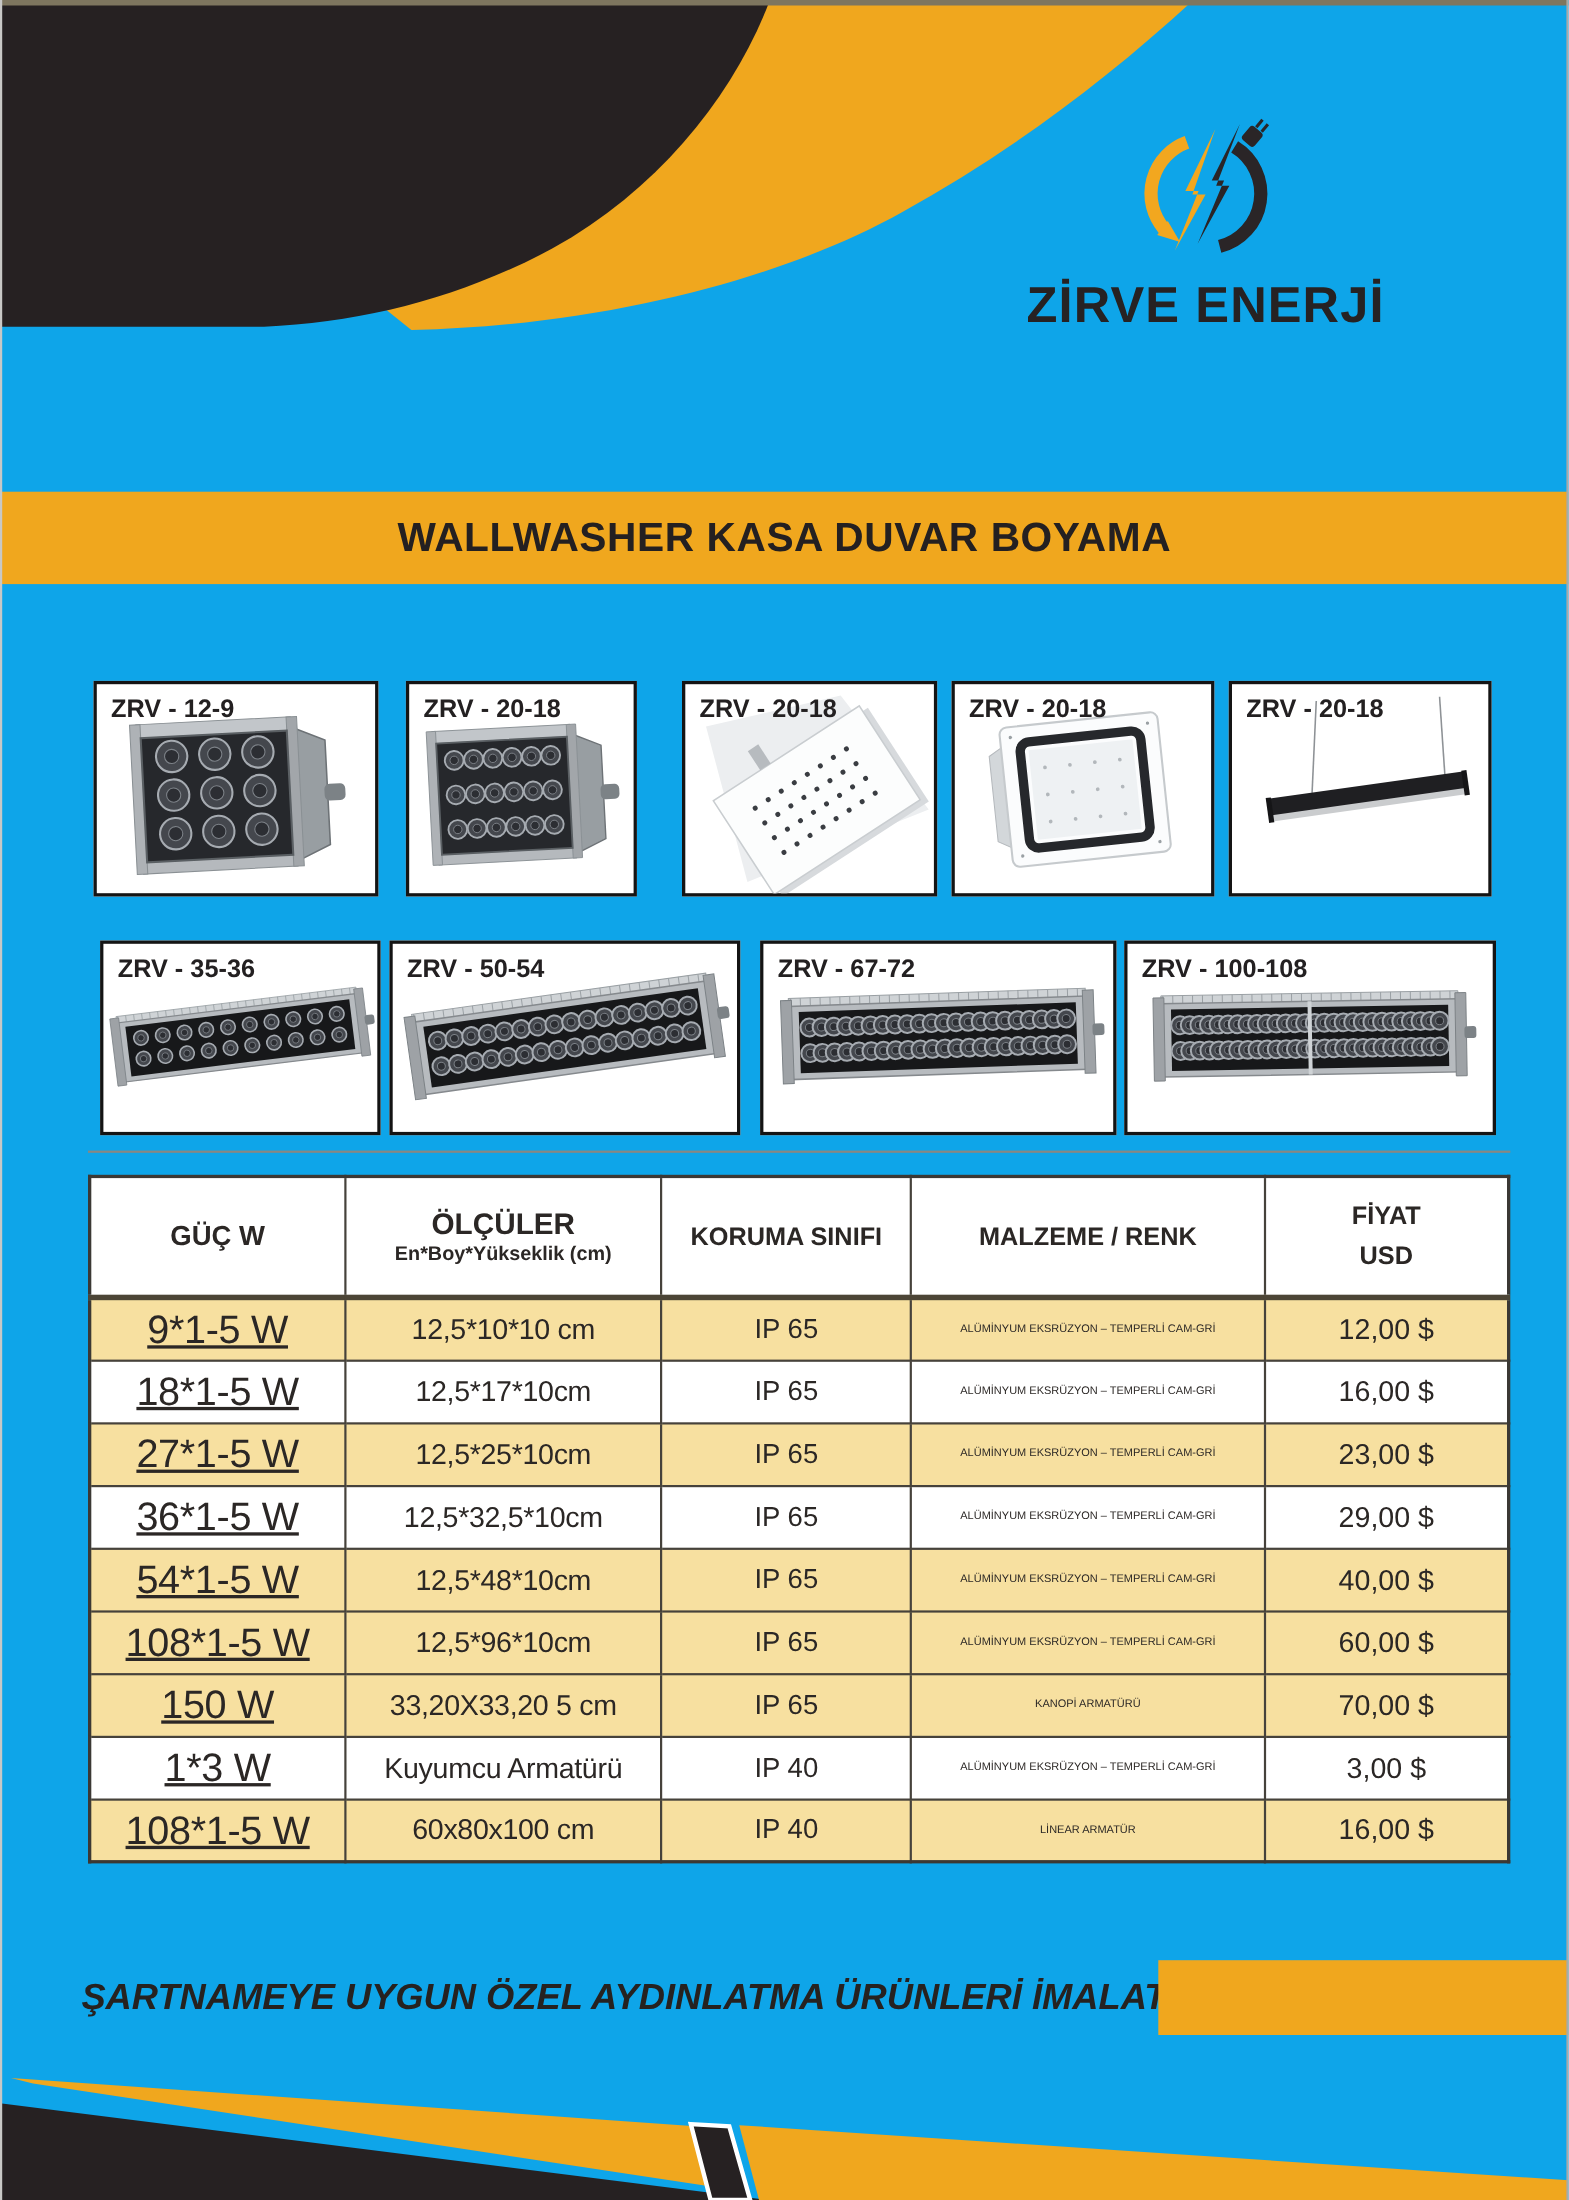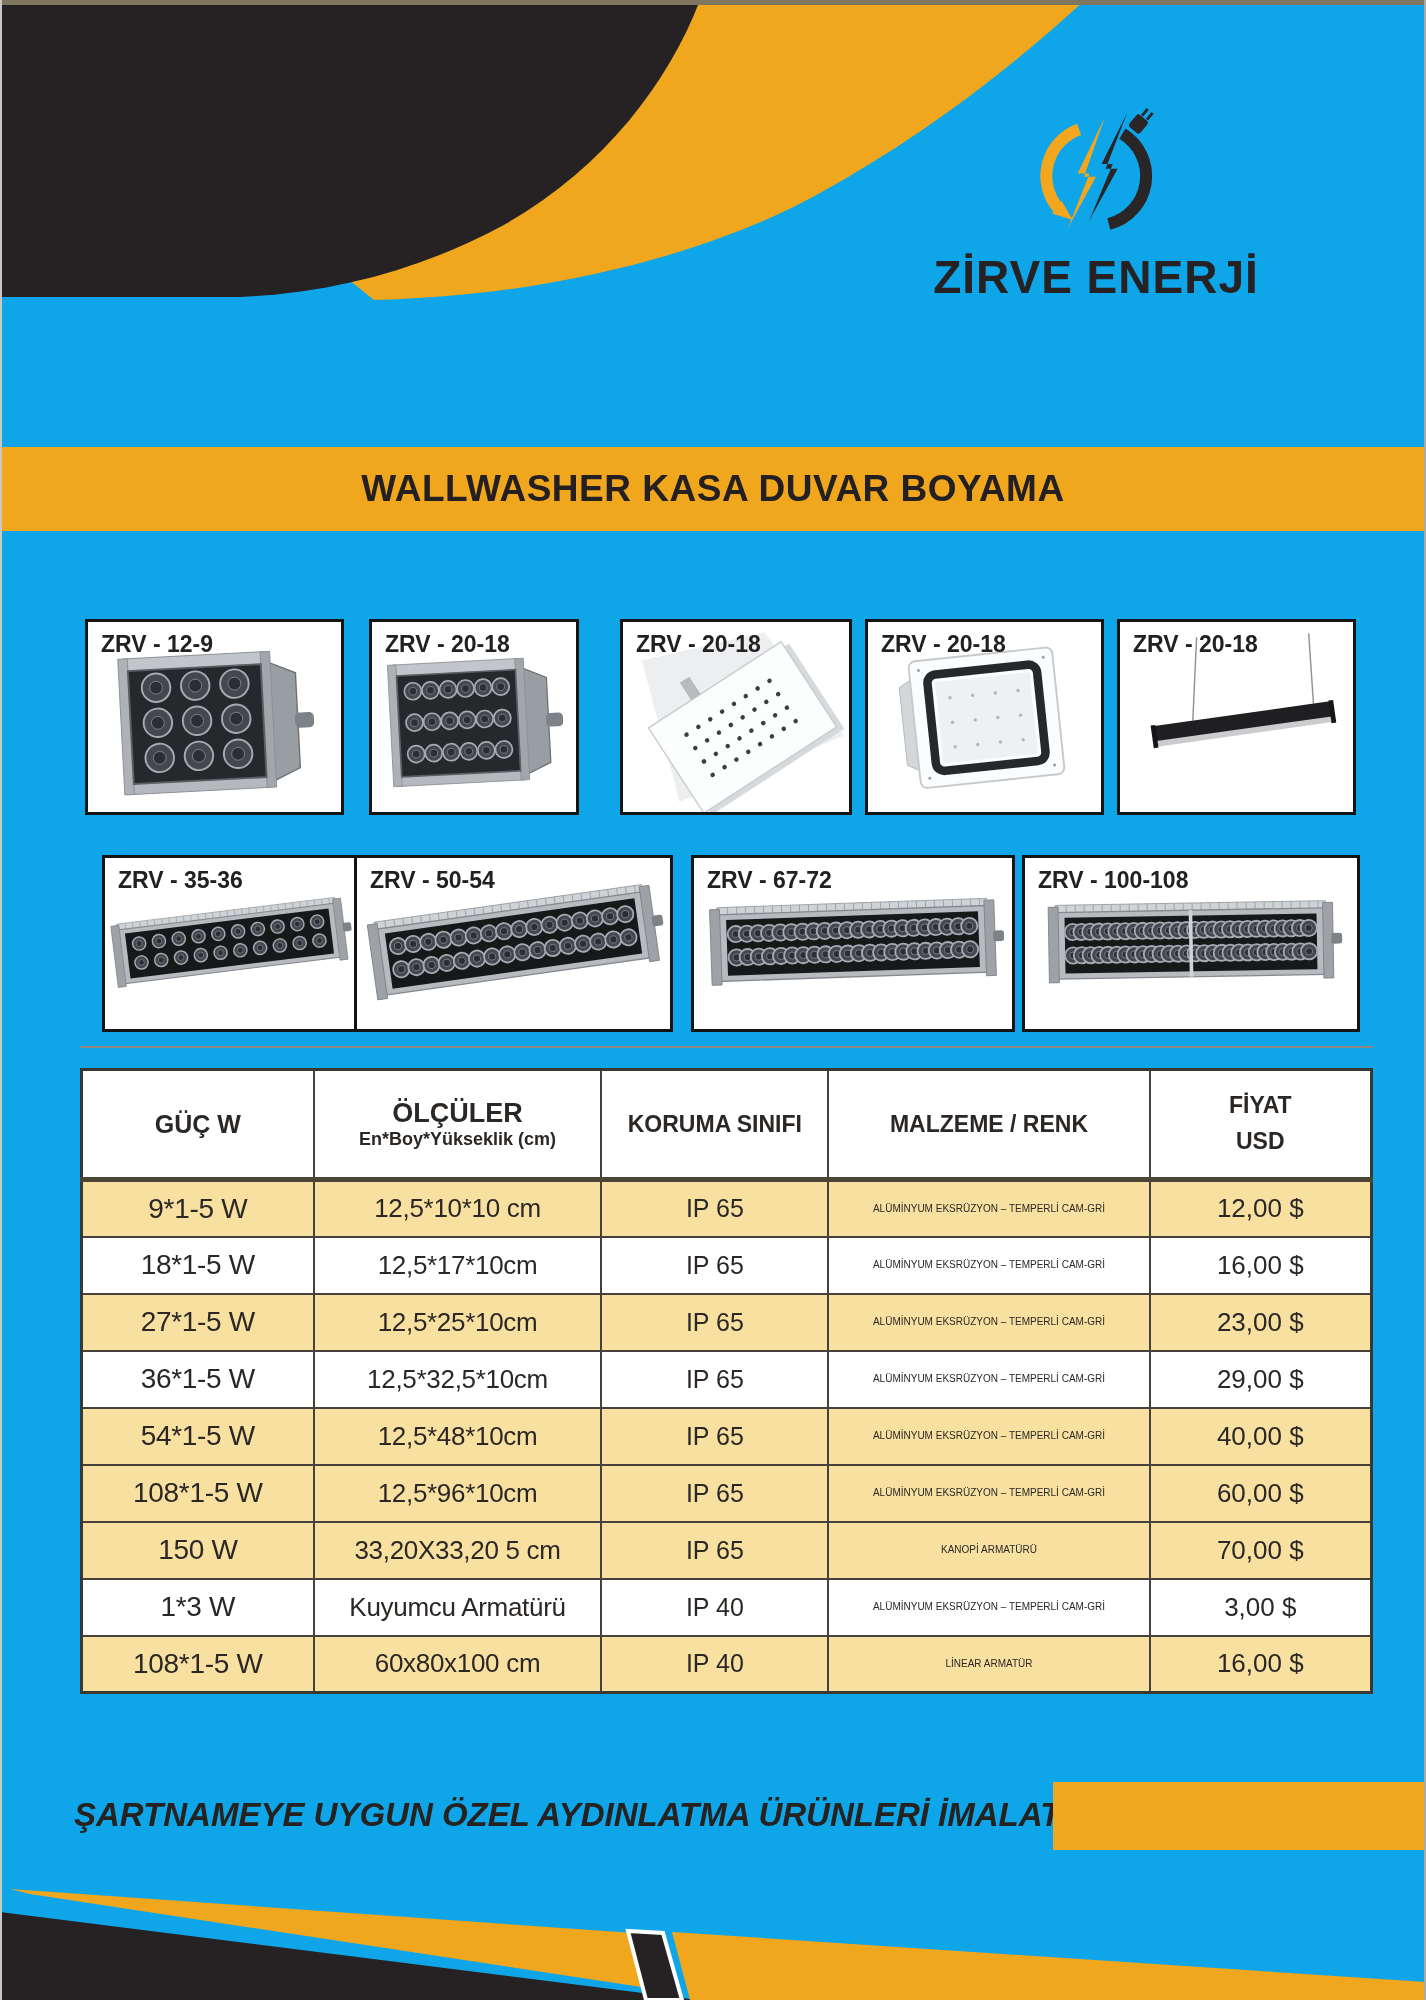--- a/index.html
+++ b/index.html
@@ -32,21 +32,21 @@
   tr.hdr th{background:#ffffff;height:110px;}
   tr.hdr{border-bottom:5px solid #4c4536;}
   .h-guc{font-size:25px;font-weight:700;}
   .h-olc-main{font-size:27px;font-weight:700;line-height:1.15;}
   .h-olc-sub{font-size:18px;font-weight:700;}
   .h-kor,.h-mal{font-size:23px;font-weight:700;}
   .h-fiy{font-size:23px;font-weight:700;line-height:1.55;}
   tr.data{height:57px;}
   tr.data.tan td{background:#f7e0a0;}
   tr.data.white td{background:#ffffff;}
-  td.c-guc{font-size:28px;letter-spacing:-.3px;}
+  td.c-guc{font-size:36px;letter-spacing:-.3px;text-decoration:underline;}
   td.c-olc{font-size:26px;letter-spacing:-.3px;}
   td.c-kor{font-size:25px;}
   td.c-mal{font-size:10px;font-weight:400;line-height:1.35;padding:2px 26px;margin-left:17px;}
   td.c-fiy{font-size:26px;}
 
   .tagline{position:absolute;left:74px;top:1796px;font-size:33px;font-weight:700;
            font-style:italic;color:#262220;letter-spacing:0px;}
   .yellow-block{position:absolute;left:1053px;top:1782px;width:373px;height:68px;background:#f0a71e;}
   .foot-svg{position:absolute;left:0;top:1870px;}
 </style>
@@ -236,21 +236,21 @@
     <line x1="196" y1="12" x2="201" y2="86" stroke="#8e9296" stroke-width="1.5"></line>
     <g transform="rotate(-8 130 105)">
       <rect x="32" y="96" width="190" height="17" fill="#1f1f22"></rect>
       <rect x="32" y="112" width="190" height="6" fill="#caccce"></rect>
       <rect x="30" y="95" width="5" height="24" fill="#151517"></rect>
       <rect x="219" y="95" width="5" height="24" fill="#151517"></rect>
     </g>
         </svg>
         <div class="plabel">ZRV - 20-18</div>
       </div>
-      <div class="pbox" style="left: 102px; top: 855px; width: 255px; height: 177px;">
+      <div class="pbox" style="left: 91px; top: 855px; width: 255px; height: 177px;">
         <svg viewBox="0 0 340 190">
     <g transform="rotate(-7 170 95)">
       <rect x="20" y="50" width="300" height="10" fill="#cfd3d6" stroke="#9aa0a4" stroke-width="1"></rect>
             <line x1="22" y1="50" x2="22" y2="58" stroke="#9aa0a4" stroke-width="1"></line>
             <line x1="32" y1="50" x2="32" y2="58" stroke="#9aa0a4" stroke-width="1"></line>
             <line x1="42" y1="50" x2="42" y2="58" stroke="#9aa0a4" stroke-width="1"></line>
             <line x1="52" y1="50" x2="52" y2="58" stroke="#9aa0a4" stroke-width="1"></line>
             <line x1="62" y1="50" x2="62" y2="58" stroke="#9aa0a4" stroke-width="1"></line>
             <line x1="72" y1="50" x2="72" y2="58" stroke="#9aa0a4" stroke-width="1"></line>
             <line x1="82" y1="50" x2="82" y2="58" stroke="#9aa0a4" stroke-width="1"></line>

